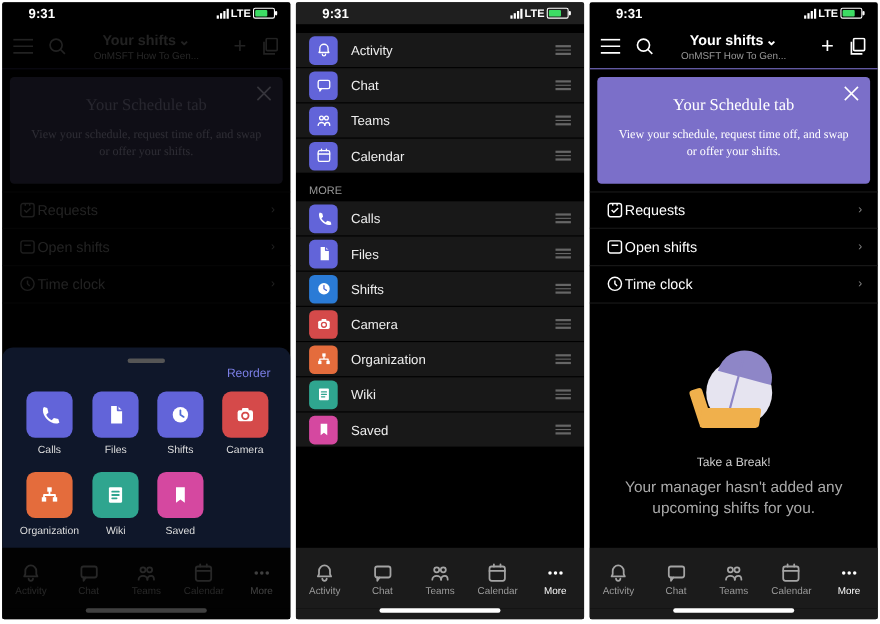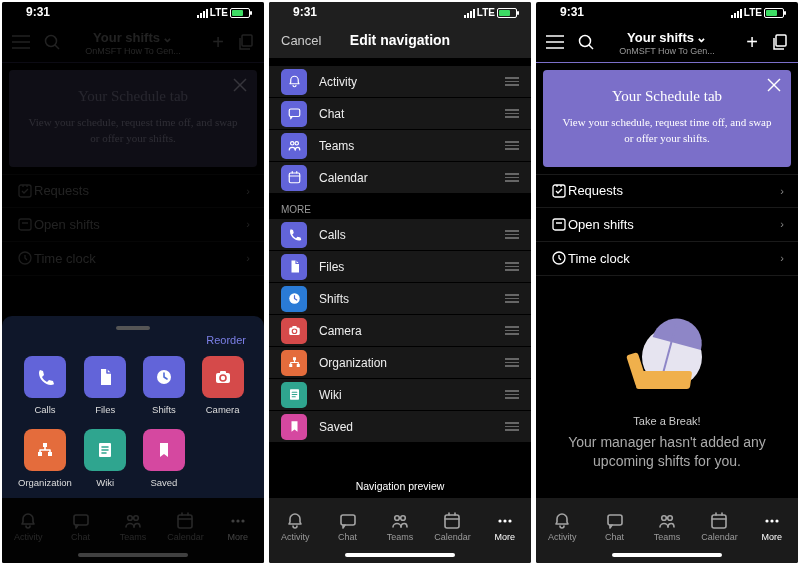--- a/index.html
+++ b/index.html
@@ -1,20 +1,20 @@
 <!DOCTYPE html>
 <html><head>
 <meta charset="utf-8">
 <style>
   * { box-sizing: border-box; margin: 0; padding: 0; font-family: -apple-system, BlinkMacSystemFont, "Segoe UI", sans-serif; }
   body { background: #fff; display: flex; gap: 5px; padding: 2px; }
   .phone { width: 263px; height: 561px; background: #000; border-radius: 2px; overflow: hidden; position: relative; display: flex; flex-direction: column; }
   
   .status-bar { height: 20px; display: flex; align-items: center; justify-content: space-between; padding: 0 14px 0 24px; color: #fff; font-size: 12px; font-weight: 600; position: relative; z-index: 10;}
-  .status-right { display: flex; align-items: flex-end; gap: 2px; font-size: 10px;}
+  .status-right { display: flex; align-items: center; gap: 2px; font-size: 10px;}
   .bars { display: inline-flex; align-items: flex-end; gap: 1px; }
   .bars span { width: 2px; background: #fff; display: inline-block; }
   .bars span:nth-child(1){height:3px} .bars span:nth-child(2){height:5px} .bars span:nth-child(3){height:7px} .bars span:nth-child(4){height:9px}
   .lte { font-weight:600; font-size: 10px;}
   .batt { width: 20px; height: 10px; border:1px solid #fff; border-radius:2px; position: relative; padding:1px;}
   .batt::after{content:"";position:absolute;right:-3px;top:2px;width:2px;height:4px;background:#fff;border-radius:1px;}
   .batt i{display:block;width:70%;height:100%;background:#3ddc64;border-radius:1px;}
   .header { height: 40px; display:flex; align-items:center; padding: 0 10px; color:#fff; position: relative;}
   .header .title-wrap { position:absolute; left:50%; transform:translateX(-50%); text-align:center;}
   .header .title { font-size:13px; font-weight:600; display:inline-flex; align-items:center; gap:2px;}
@@ -315,24 +315,20 @@
             <span></span>
             <span></span>
             <span></span>
           </span>
       <span class="lte">LTE</span>
       <span class="batt">
             <i></i>
           </span>
     </span>
   </div>
-  <div class="mid-header">
-    <span class="cancel">Cancel</span>
-    <span class="mtitle">Edit navigation</span>
-  </div>
   </div>
   <div class="content">
     <div style="height:8px"></div>
     <div class="nav-list" id="nav-primary">
         <div class="row">
           <div class="ricon c-purple">
             <svg width="15" height="15" viewBox="0 0 20 20" fill="none" stroke="#fff" stroke-width="1.6" stroke-linecap="round" stroke-linejoin="round">
               <path d="M10 3a5 5 0 00-5 5v3l-1 2h12l-1-2V8a5 5 0 00-5-5z"></path>
               <path d="M8 15a2 2 0 004 0"></path>
             </svg>
@@ -485,21 +481,20 @@
           </div>
           <div class="rlabel">Saved</div>
           <div class="grip">
             <span></span>
             <span></span>
             <span></span>
           </div>
         </div>
       </div>
   </div>
-  <div class="nav-preview">Navigation preview</div>
   <div class="tabbar" id="tabbar2">
       <div class="tab">
         <div class="ti">
           <svg width="20" height="20" viewBox="0 0 20 20" fill="none" stroke="#fff" stroke-width="1.6" stroke-linecap="round" stroke-linejoin="round" style="opacity: 0.6;">
             <path d="M10 3a5 5 0 00-5 5v3l-1 2h12l-1-2V8a5 5 0 00-5-5z"></path>
             <path d="M8 15a2 2 0 004 0"></path>
           </svg>
         </div>
         <div>Activity</div>
       </div>

